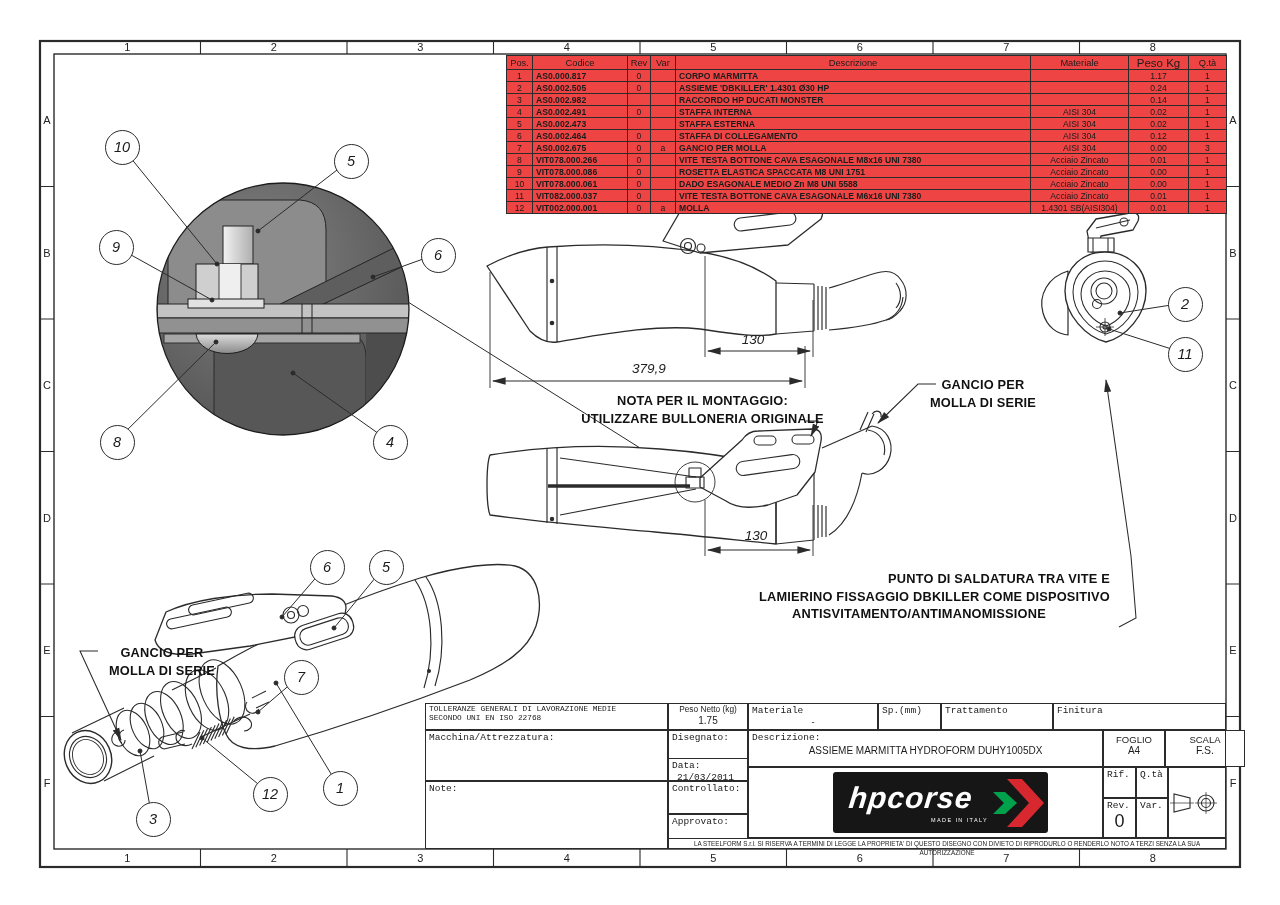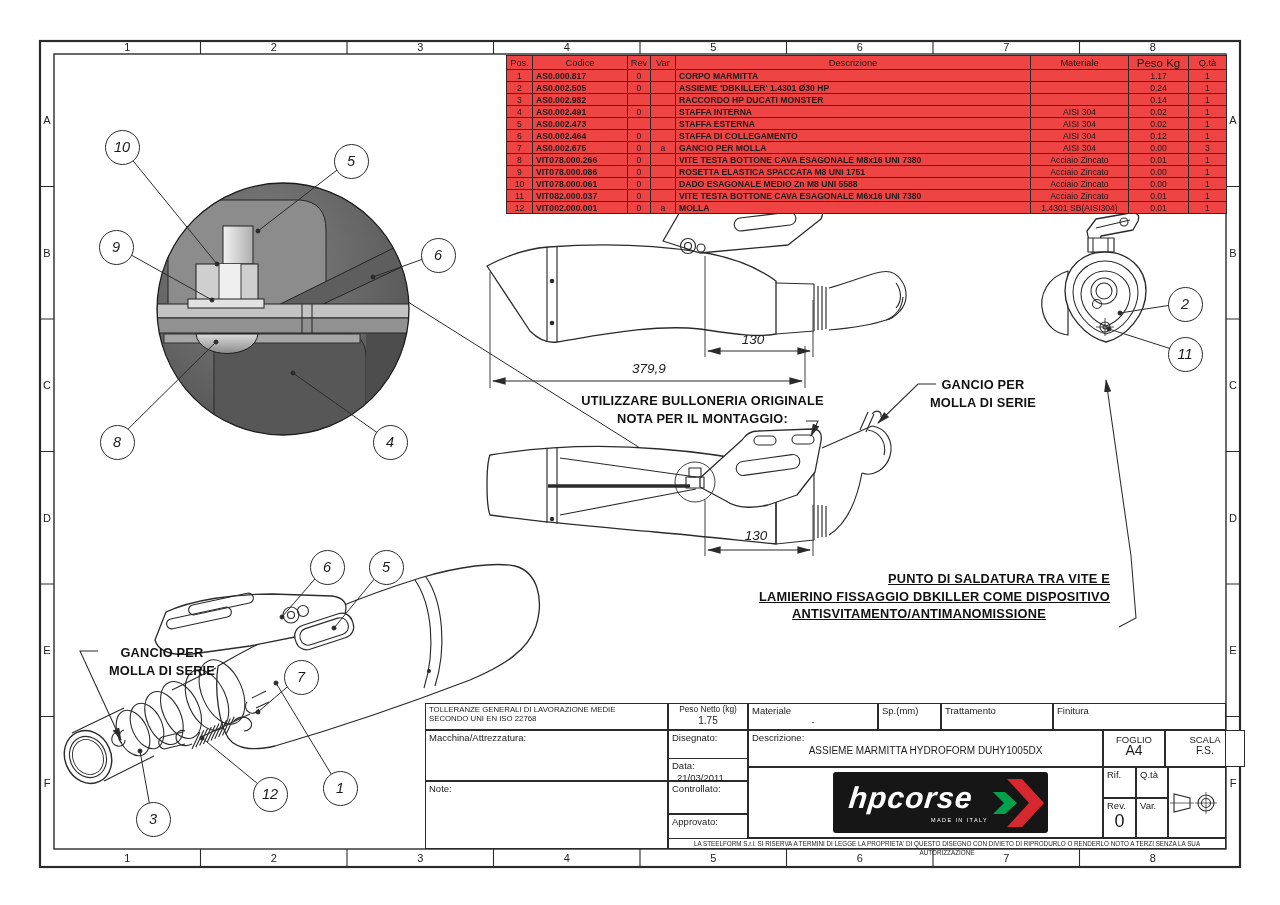--- a/index.html
+++ b/index.html
@@ -13,40 +13,40 @@
         table-layout:fixed;font-size:8.6px;background:#ef4444;}
   #parts-table th,#parts-table td{border:1px solid #2b2b2b;height:11px;line-height:10px;
         padding:0 2px;white-space:nowrap;overflow:hidden;font-weight:normal;}
   #parts-table th{height:13px;font-size:9.3px;text-align:center;}
   #parts-table th.hdr-big{font-size:11.5px;}
   #parts-table td.c{text-align:center;}
   #parts-table td.l{text-align:left;padding-left:3px;font-weight:bold;}
   
   .tb{position:absolute;box-sizing:border-box;border:1px solid #2b2b2b;background:#fff;
       font-size:9.5px;line-height:11px;}
-  .tb .lab{display:block;padding:1px 0 0 3px;}
+  .tb .lab{display:block;padding:1px 0 0 3px;font-family:Liberation Mono, monospace;}
   .tb .val{display:block;text-align:center;}
   #tb-outline{position:absolute;box-sizing:border-box;border:1.6px solid #2b2b2b;background:transparent;pointer-events:none;}
   
   .ann{position:absolute;font-weight:bold;font-size:12.8px;line-height:17.5px;
        letter-spacing:.2px;color:#111;}
   .dim{position:absolute;font-style:italic;font-size:13.5px;color:#222;text-align:center;}
   .balloon{position:absolute;width:33px;height:33px;border:1.4px solid #2b2b2b;border-radius:50%;
        background:#fff;display:flex;align-items:center;justify-content:center;
        font-style:italic;font-size:14.5px;color:#1b1b1b;}
   
   #logo-box{position:absolute;left:833px;top:772px;width:215px;height:61px;background:#161616;
        border-radius:3px;overflow:hidden;}
   #logo-brand{position:absolute;left:16px;top:9px;font-size:30px;font-weight:bold;font-style:italic;
        color:#fff;letter-spacing:1px;transform:skewX(-6deg);}
   #logo-tagline{position:absolute;left:98px;top:45px;font-size:5.5px;color:#fff;letter-spacing:1.4px;}
   #logo-chevron{position:absolute;left:158px;top:5px;}
   #footer-note{position:absolute;left:668px;top:838px;width:558px;height:11px;box-sizing:border-box;
        border:1px solid #2b2b2b;background:#fff;font-size:6.3px;line-height:9px;text-align:center;color:#222;}
-  .punto-line{width:382px;text-decoration:underline;}
+  .punto-line{width:382px;}
 </style>
 </head>
 <body>
 
 <div id="page">
 
 <svg id="art" width="1280" height="905" viewBox="0 0 1280 905">
   <defs>
     <marker id="da" markerWidth="13" markerHeight="9" refX="11.5" refY="4" orient="auto-start-reverse">
       <path d="M12.5,4 L0,0.6 L0,7.4 Z" fill="#2b2b2b"></path>
@@ -417,22 +417,22 @@
 <div class="balloon" style="left:283.5px;top:659.5px">7</div>
 <div class="balloon" style="left:252.5px;top:776.5px">12</div>
 <div class="balloon" style="left:322.5px;top:770.5px">1</div>
 <div class="balloon" style="left:135.5px;top:801.5px">3</div>
 
 <div class="dim" style="left:618px;top:361px;width:62px">379,9</div>
 <div class="dim" style="left:728px;top:332px;width:50px">130</div>
 <div class="dim" style="left:731px;top:528px;width:50px">130</div>
 
 <div class="ann" style="left:560px;top:392px;width:285px;text-align:center">
+  <div>NOTA PER IL MONTAGGIO:</div>
   <div>UTILIZZARE BULLONERIA ORIGINALE</div>
-  <div>NOTA PER IL MONTAGGIO:</div>
 </div>
 <div class="ann" style="left:922px;top:376px;width:122px;text-align:center">
   <div>GANCIO PER</div>
   <div>MOLLA DI SERIE</div>
 </div>
 <div class="ann" style="left:98px;top:644px;width:128px;text-align:center">
   <div>GANCIO PER</div>
   <div>MOLLA DI SERIE</div>
 </div>
 <div class="ann" style="left:728px;top:570px">
@@ -480,21 +480,21 @@
 </div>
 <div class="tb" style="left:668px;top:814px;width:80px;height:35px">
   <span class="lab">Approvato:</span>
 </div>
 <div class="tb" style="left:748px;top:730px;width:355px;height:37px">
   <span class="lab">Descrizione:</span>
   <span class="val" style="font-size:10px;padding-top:2px">ASSIEME MARMITTA HYDROFORM DUHY1005DX</span>
 </div>
 <div class="tb" style="left:1103px;top:730px;width:62px;height:37px;text-align:center">
   <span class="val" style="padding-top:3px">FOGLIO</span>
-  <span class="val" style="font-size:14px">A4</span>
+  <span class="val" style="font-size:10px">A4</span>
 </div>
 <div class="tb" style="left:1165px;top:730px;width:80px;height:37px;text-align:center">
   <span class="val" style="padding-top:3px">SCALA</span>
   <span class="val" style="font-size:10.5px">F.S.</span>
 </div>
 <div class="tb" style="left:748px;top:767px;width:355px;height:71px"></div>
 <div class="tb" style="left:1103px;top:767px;width:33px;height:31px">
   <span class="lab">Rif.</span>
 </div>
 <div class="tb" style="left:1136px;top:767px;width:32px;height:31px">

